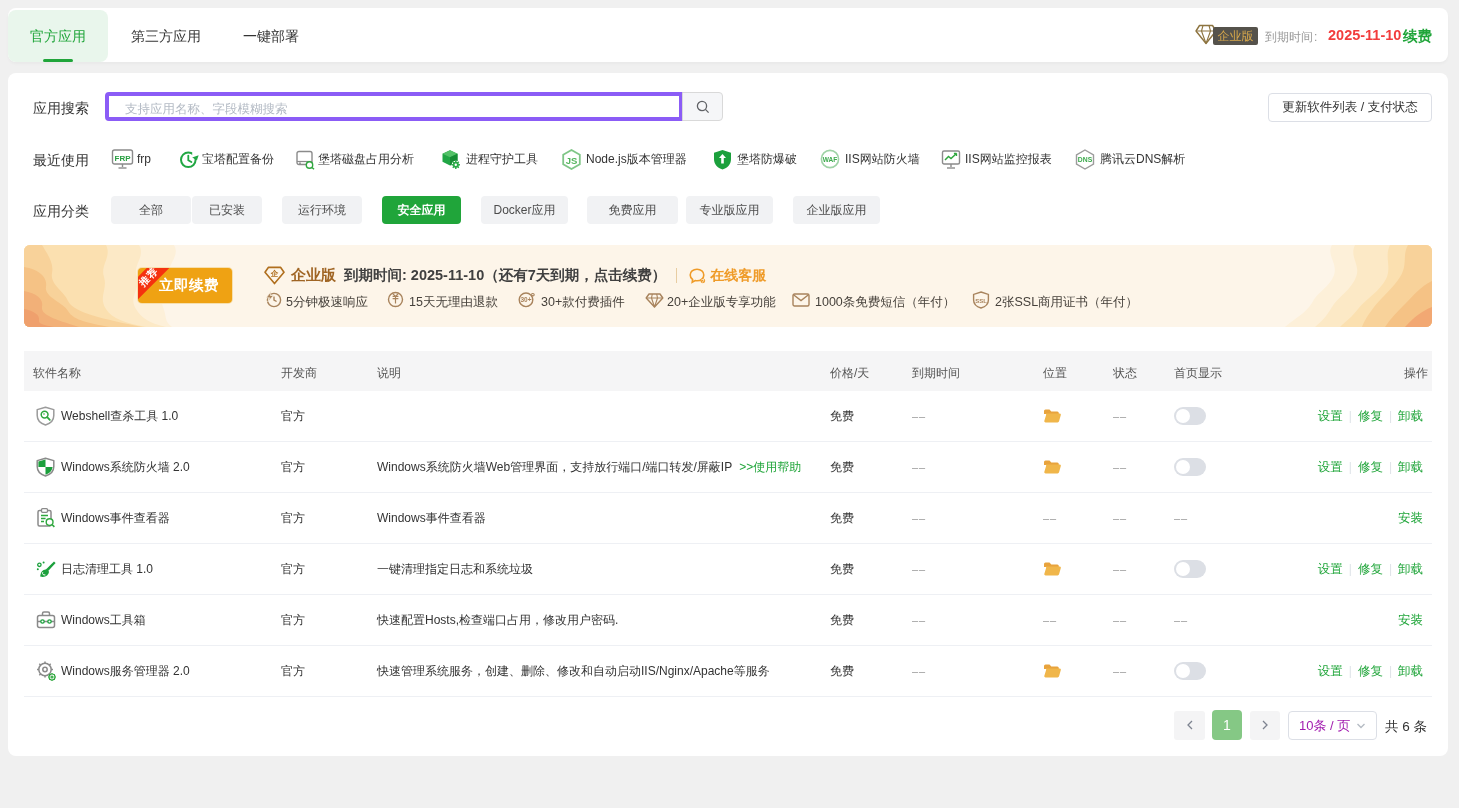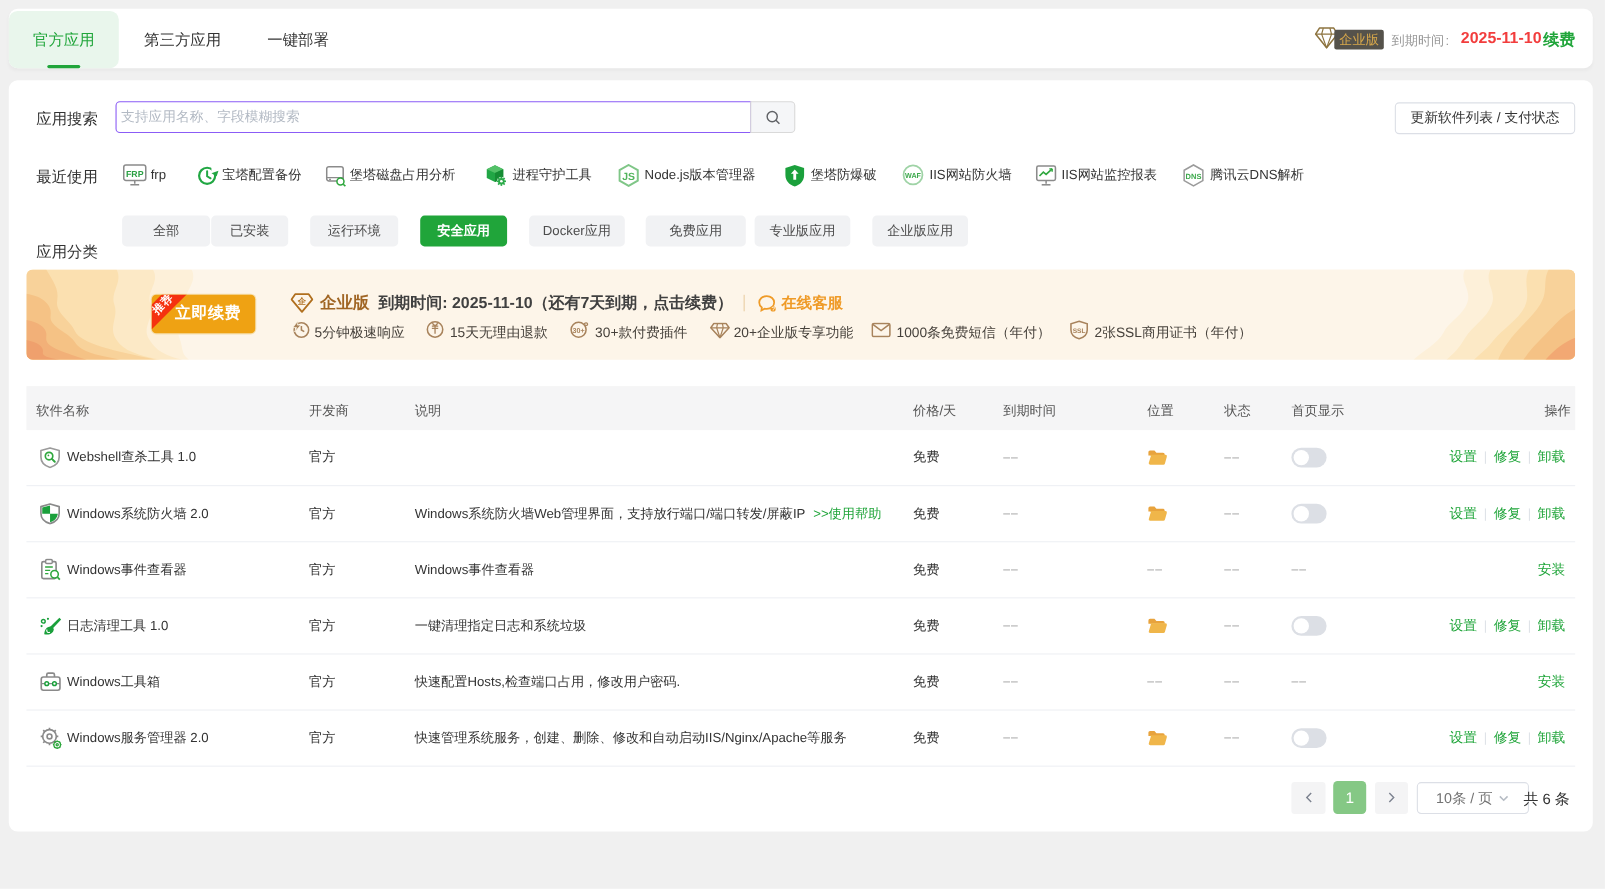--- a/index.html
+++ b/index.html
@@ -9,21 +9,21 @@
   .abs { position:absolute; }
   
   .topbar { left:8px; top:8px; width:1440px; height:54px; background:#fff; border-radius:8px; box-shadow:0 2px 3px rgba(0,0,0,.03); }
   .tab-active { left:8px; top:10px; width:100px; height:52px; background:#e9f6ec; border-radius:8px; color:#20a53a; font-size:14px; line-height:52px; text-align:center; }
   .tab-underline { left:43px; top:59px; width:30px; height:3px; background:#20a53a; border-radius:2px; }
   .tab { top:28px; font-size:14px; color:#333; }
   .ver-row { top:29px; font-size:12px; color:#999; }
   
   .panel { left:8px; top:73px; width:1440px; height:683px; background:#fff; border-radius:8px; }
   .lbl { font-size:14px; color:#333; }
-  .input { left:105px; top:92px; width:578px; height:29px; border:1px solid #8b5cf6; border-radius:4px 0 0 4px; background:#fff; color:#b3bac4; font-size:12.5px; line-height:27px; padding-left:4px; }
+  .input { left:105px; top:92px; width:578px; height:29px; border:4px solid #8b5cf6; border-radius:4px 0 0 4px; background:#fff; color:#b3bac4; font-size:12.5px; line-height:27px; padding-left:16px; }
   .sbtn { left:682px; top:92px; width:41px; height:29px; border:1px solid #d9d9d9; border-radius:0 4px 4px 0; background:#f5f6f8; text-align:center; }
   .ubtn { left:1268px; top:93px; width:164px; height:29px; border:1px solid #dcdfe6; border-radius:4px; background:#fff; font-size:12.5px; color:#333; line-height:27px; text-align:center; }
   .ritem { top:148px; height:22px; display:flex; align-items:center; }
   .ritem span { font-size:12px; color:#333; }
   .cbtn { top:196px; height:28px; background:#f1f2f4; border-radius:4px; font-size:12px; color:#4c4c4c; line-height:28px; text-align:center; }
   .cbtn.on { background:#20a53a; color:#fff; font-weight:bold; }
   
   .banner { left:24px; top:245px; width:1408px; height:82px; background:#fdf5e9; border-radius:6px; overflow:hidden; }
   .renew { left:114px; top:23px; width:94px; height:35px; background:#efa213; border-radius:4px; color:#fff; font-weight:bold; font-size:14.5px; line-height:35px; text-align:center; letter-spacing:0.5px; padding-left:8px; box-shadow:0 0 0 1px #f6dfae; overflow:hidden;}
   .ribbon { left:-22px; top:1px; width:66px; height:16px; background:#f5310f; transform:rotate(-45deg); color:#fff; font-size:10px; line-height:16px; text-align:center; letter-spacing:1px;}
@@ -41,21 +41,21 @@
   .desc { font-size:12px; }
   .free { color:#333; }
   .lnk { color:#20a53a; font-size:12.5px; }
   .sep { color:#dfe3e8; padding:0 6px; font-size:12px; }
   .toggle { left:1150px; width:32px; height:18px; background:#dcdfe5; border-radius:9px; }
   .toggle::after { content:""; position:absolute; left:2px; top:2px; width:14px; height:14px; background:#fff; border-radius:50%; }
   .help { color:#20a53a; margin-left:4px; }
   
   .pg { position:absolute; border-radius:3px; background:#f4f4f5; color:#606266; text-align:center; }
   .pg1 { background:#85c885; color:#fff; border-radius:4px; }
-  .psel { left:1288px; top:711px; width:102px; height:29px; border:1px solid #dcdfe6; border-radius:4px; font-size:13px; color:#737373; line-height:27px; text-align:center; }
+  .psel { left:1288px; top:711px; width:89px; height:29px; border:1px solid #dcdfe6; border-radius:4px; font-size:13px; color:#a21caf; line-height:27px; text-align:center; }
   .ptotal { left:1385px; top:718px; font-size:13.5px; color:#333; }
 </style>
 </head>
 <body>
 
   <div class="abs topbar"></div>
   <div class="abs tab-active">官方应用</div>
   <div class="abs tab-underline"></div>
   <div class="abs tab" style="left:131px;">第三方应用</div>
   <div class="abs tab" style="left:243px;">一键部署</div>
@@ -166,21 +166,21 @@
 
     <div class="abs ritem" style="left:1075px;justify-content:center;">
       <svg width="20" height="21" viewBox="0 0 20 21">
         <path d="M10 1 L18.5 5.8 L18.5 15.2 L10 20 L1.5 15.2 L1.5 5.8 Z" fill="none" stroke="#9b9b9b" stroke-width="1.4"></path>
         <text x="10" y="13.4" font-size="6.8" font-weight="bold" fill="#3ca94c" text-anchor="middle" font-family="Liberation Sans">DNS</text>
       </svg>
       <span style="margin-left:5px;">腾讯云DNS解析</span>
     </div>
   </div>
 
-  <div class="abs lbl" style="left:33px; top:221px;">应用分类</div>
+  <div class="abs lbl" style="left:33px; top:203px;">应用分类</div>
   <div class="abs cbtn" style="left:111px; width:80px;">全部</div>
   <div class="abs cbtn" style="left:192px; width:70px;">已安装</div>
   <div class="abs cbtn" style="left:282px; width:80px;">运行环境</div>
   <div class="abs cbtn on" style="left:382px; width:79px;">安全应用</div>
   <div class="abs cbtn" style="left:481px; width:87px;">Docker应用</div>
   <div class="abs cbtn" style="left:587px; width:91px;">免费应用</div>
   <div class="abs cbtn" style="left:686px; width:87px;">专业版应用</div>
   <div class="abs cbtn" style="left:793px; width:87px;">企业版应用</div>
 
   <div class="abs banner" id="banner">

